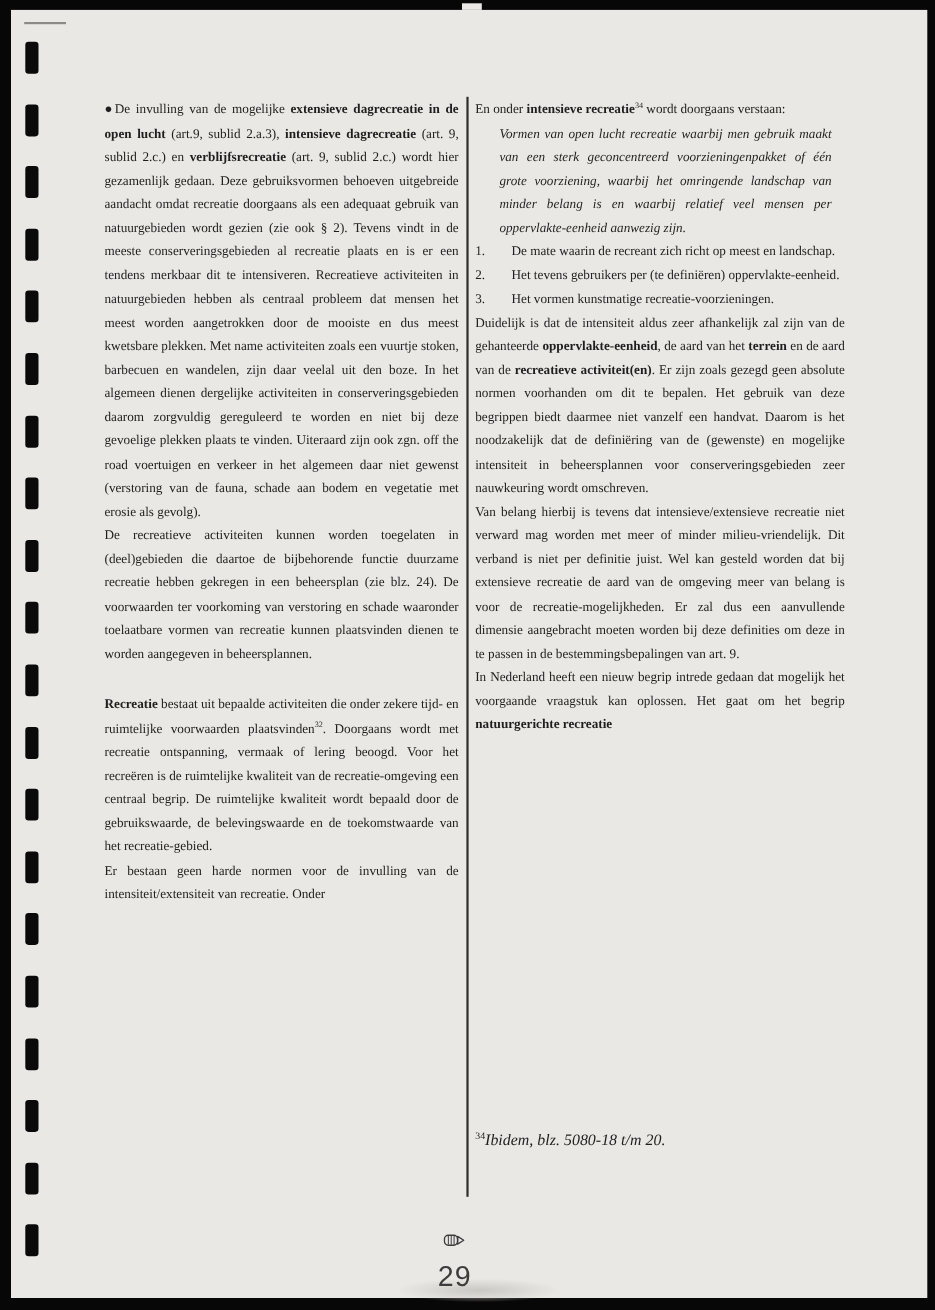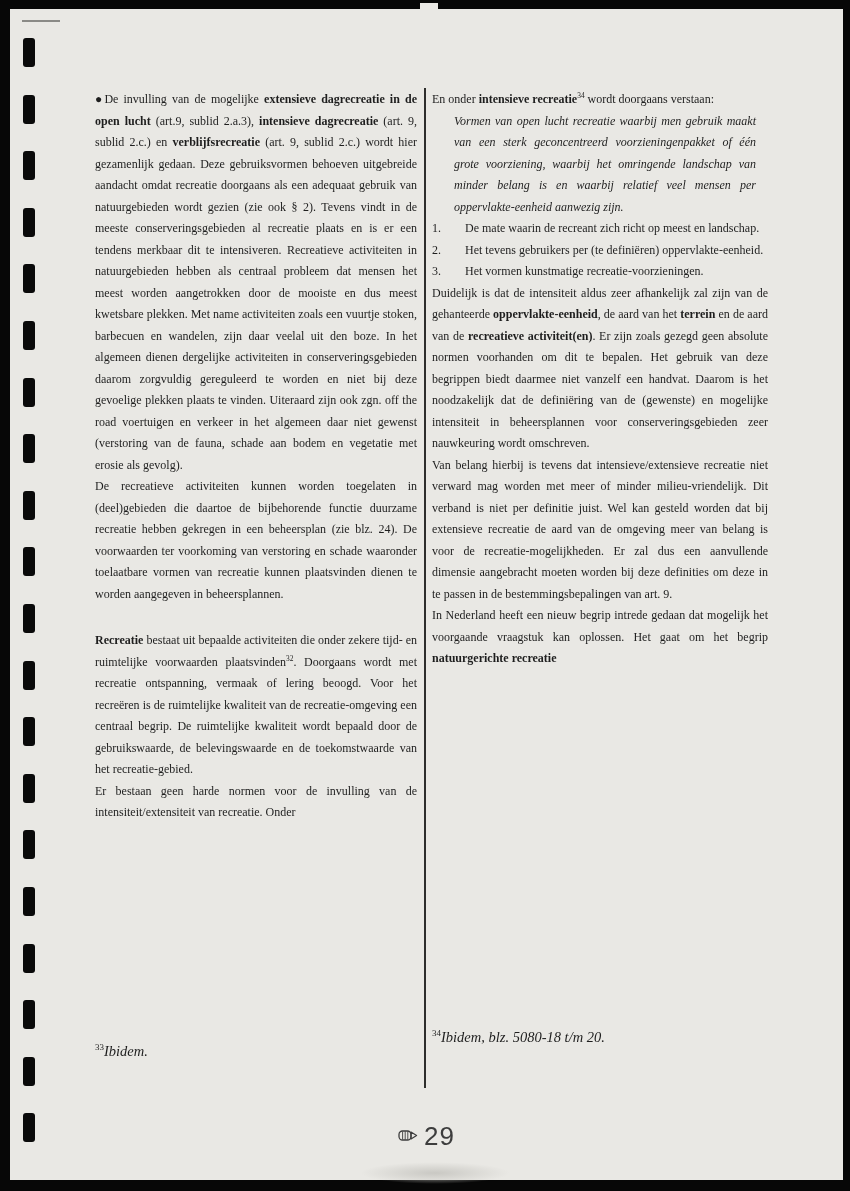--- a/index.html
+++ b/index.html
@@ -33,21 +33,21 @@
   .block.li .num{flex:none;width:33px;}
   .block.li .li-text{flex:1;text-align:justify;}
   sup{font-size:0.62em;line-height:0;vertical-align:super;}
   
   .footnotes{position:absolute;font-size:14.5px;line-height:19px;font-style:italic;}
   .fn-left{left:95px;top:1042px;width:322px;}
   .fn-right{left:432px;top:1028px;width:336px;}
   .footnotes .block{margin-bottom:17px;text-align:left;}
   .footnotes sup{font-style:normal;}
   
-  .footer{position:absolute;left:398px;top:1121px;display:flex;align-items:center;gap:6px;}
+  .footer{position:absolute;left:398px;top:1121px;display:flex;align-items:center;gap:6px;flex-direction:column;}
   .page-number{font-family:"Liberation Sans","DejaVu Sans",sans-serif;font-size:26px;color:#3d3d3d;letter-spacing:1px;}
 </style>
 </head>
 <body>
 
 <div class="edge edge-left"></div>
 <div class="edge edge-top"></div>
 <div class="edge-notch"></div>
 <div class="edge edge-right"></div>
 <div class="edge edge-bottom"></div>
@@ -98,21 +98,20 @@
     <div class="block li">
       <span class="num">3.</span>
       <span class="li-text"><span>Het vormen kunstmatige recreatie-voorzieningen.</span></span>
     </div>
     <div class="block p"><span>Duidelijk is dat de intensiteit aldus zeer afhankelijk zal zijn van de gehanteerde </span><span style="font-weight: bold;">oppervlakte-eenheid</span><span>, de aard van het </span><span style="font-weight: bold;">terrein</span><span> en de aard van de </span><span style="font-weight: bold;">recreatieve activiteit(en)</span><span>. Er zijn zoals gezegd geen absolute normen voorhanden om dit te bepalen. Het gebruik van deze begrippen biedt daarmee niet vanzelf een handvat. Daarom is het noodzakelijk dat de definiëring van de (gewenste) en mogelijke intensiteit in beheersplannen voor conserveringsgebieden zeer nauwkeuring wordt omschreven.</span></div>
     <div class="block p"><span>Van belang hierbij is tevens dat intensieve/extensieve recreatie niet verward mag worden met meer of minder milieu-vriendelijk. Dit verband is niet per definitie juist. Wel kan gesteld worden dat bij extensieve recreatie de aard van de omgeving meer van belang is voor de recreatie-mogelijkheden. Er zal dus een aanvullende dimensie aangebracht moeten worden bij deze definities om deze in te passen in de bestemmingsbepalingen van art. 9.</span></div>
     <div class="block p"><span>In Nederland heeft een nieuw begrip intrede gedaan dat mogelijk het voorgaande vraagstuk kan oplossen. Het gaat om het begrip </span><span style="font-weight: bold;">natuurgerichte recreatie</span></div>
   </div>
 
 <div class="footnotes fn-left">
-    <div class="block fn"><sup>33</sup><span>Ibidem.</span></div>
   </div>
 <div class="footnotes fn-right">
     <div class="block fn"><sup>34</sup><span>Ibidem, blz. 5080-18 t/m 20.</span></div>
   </div>
 
 <div class="footer">
   <span>
     <svg width="20" height="13" viewBox="0 0 20 13">
       <rect x="1" y="2" width="12" height="9" rx="3.5" fill="none" stroke="#3d3d3d" stroke-width="1.3"></rect>
       <line x1="4.6" y1="2.6" x2="4.6" y2="10.4" stroke="#3d3d3d" stroke-width="0.9"></line>

